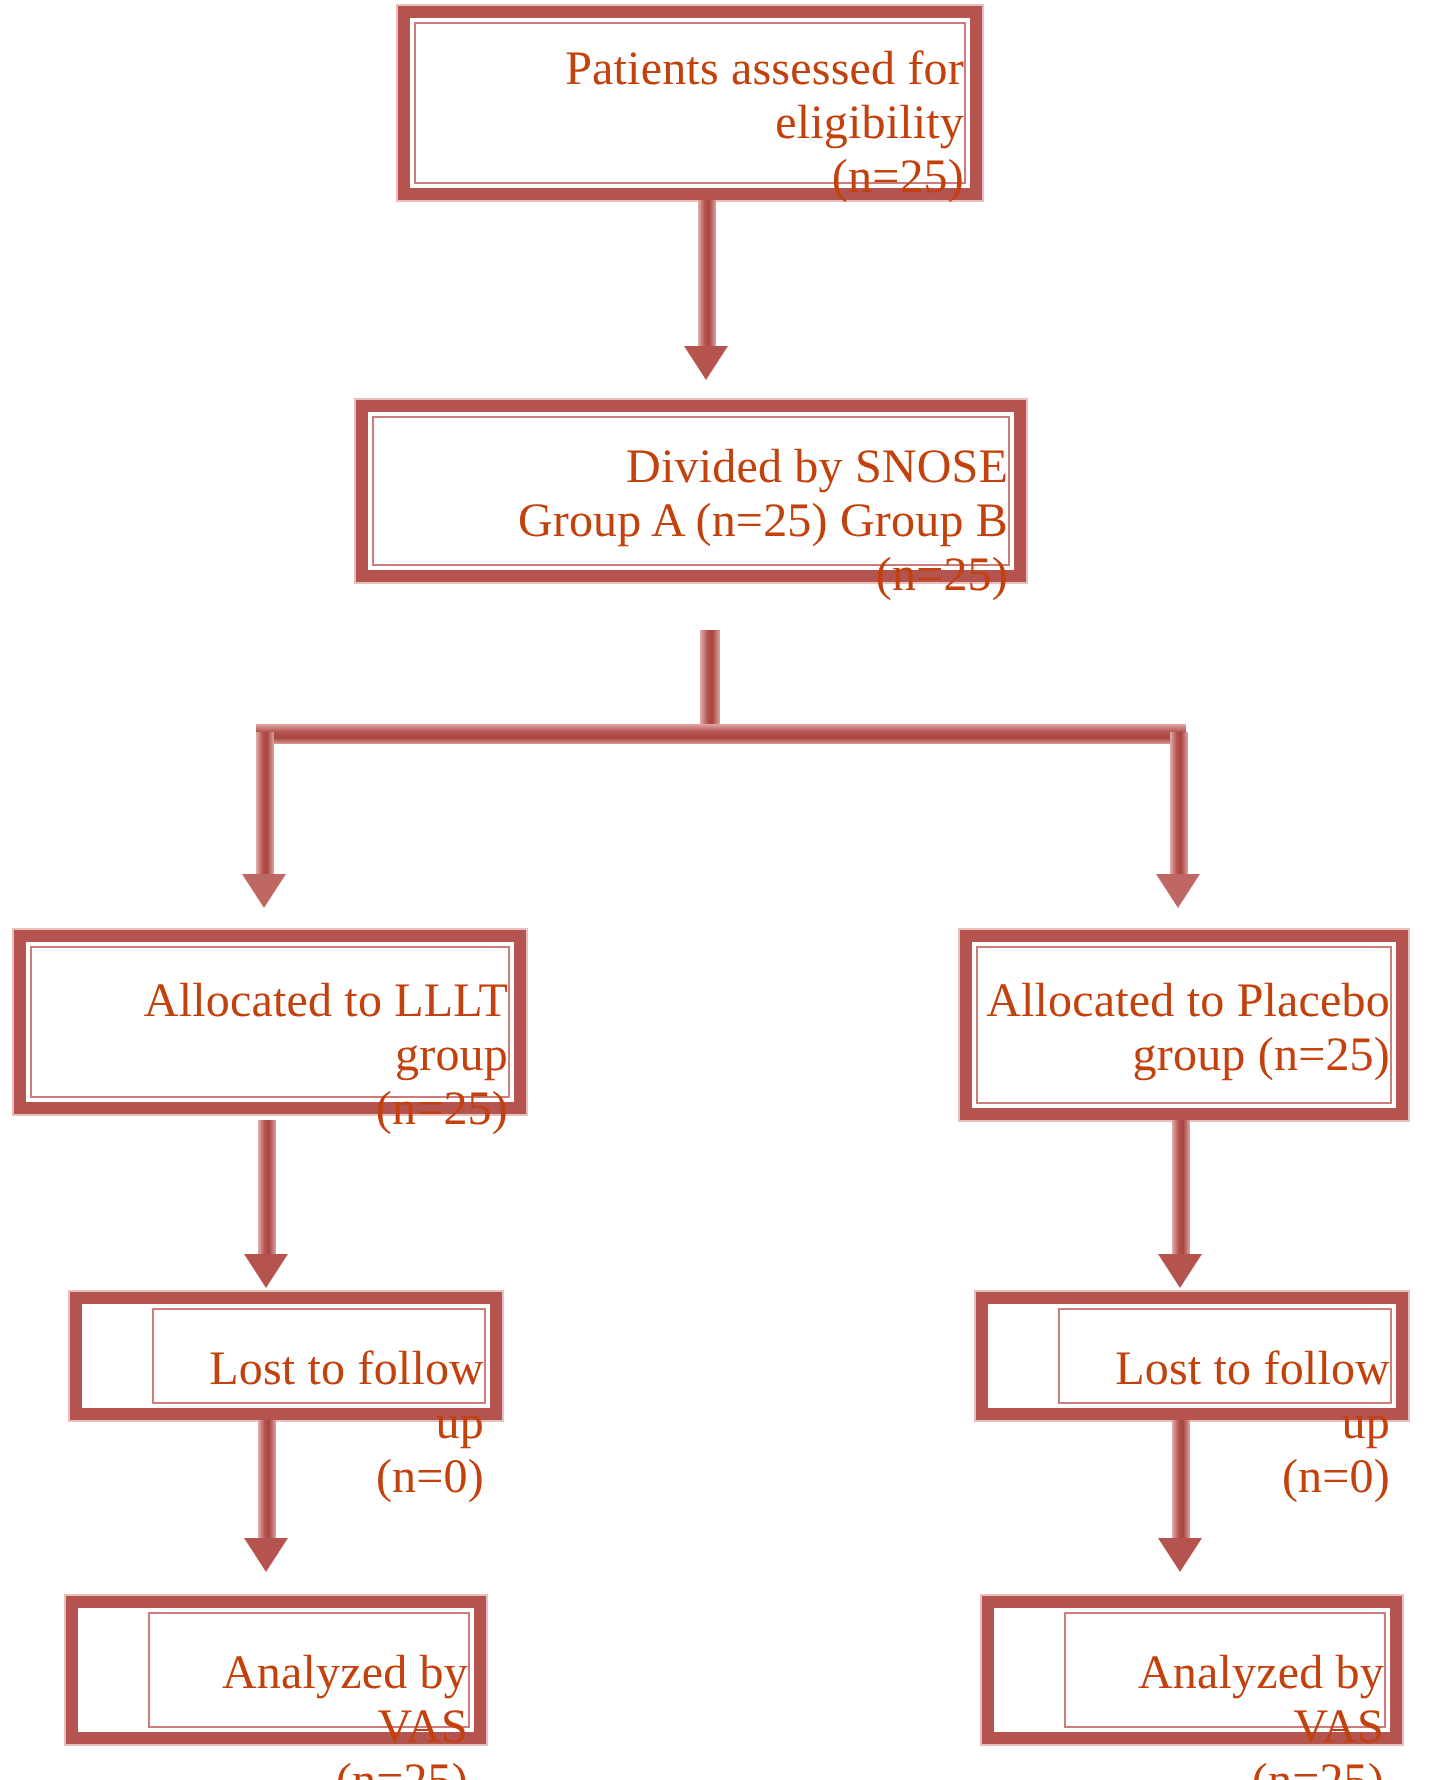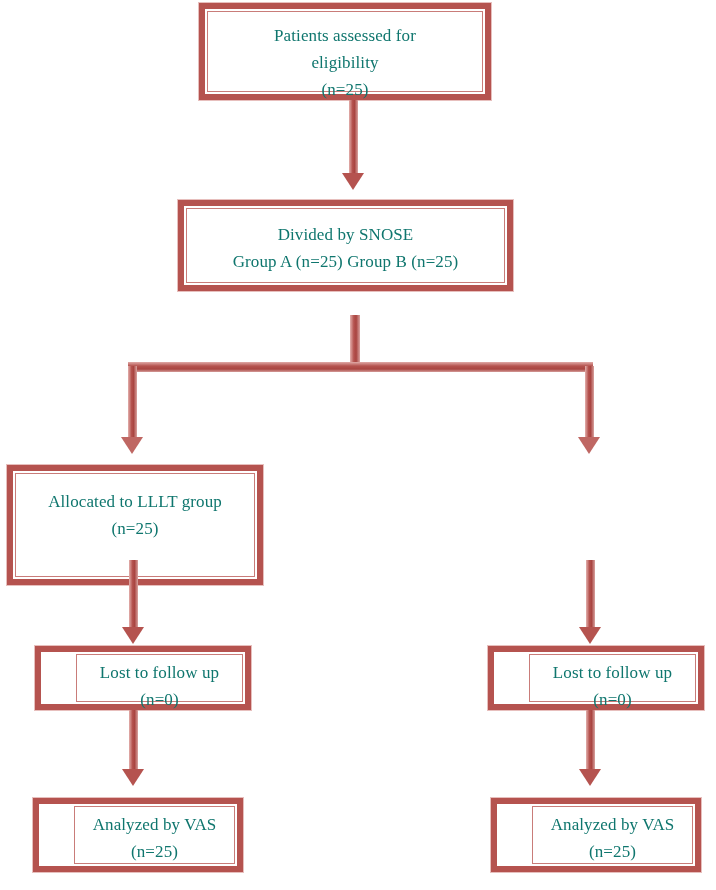--- a/index.html
+++ b/index.html
@@ -27,33 +27,33 @@
     border:1.5px solid #c97c79;
     background:#ffffff;
     box-sizing:border-box;
     display:flex;
     flex-direction:column;
     align-items:center;
     justify-content:flex-start;
   }
   .node .txt{
     width:100%;
-    text-align:center;
-    color:#0f766e;
-    font-size:17px;
+    text-align:right;
+    color:#c2410c;
+    font-size:24px;
     line-height:27px;
     letter-spacing:.1px;
     white-space:pre-line;
   }
 
   
   .pad-a .inner{padding-top:10px;}
   .pad-b .inner{padding-top:12px;}
   .pad-c .inner{padding-top:14px;}
-  .pad-d .inner{padding-top:4px;margin-left:33px;}
+  .pad-d .inner{padding-top:17px;margin-left:33px;}
 
   
   .shaft{
     position:absolute;
     background:linear-gradient(to right,#e3b0ad 0%,#b5534f 38%,#a94541 62%,#d9a3a0 100%);
   }
   .hbar{
     position:absolute;
     background:linear-gradient(to bottom,#e0aaa7 0%,#b5534f 40%,#a94541 70%,#d49b98 100%);
   }
@@ -92,27 +92,33 @@
   <div class="shaft" style="left:350px;top:315px;width:10px;height:50px;"></div>
 
   <div class="hbar" style="left:128px;top:362px;width:465px;height:10px;"></div>
 
   <div class="shaft" style="left:128px;top:366px;width:9px;height:72px;"></div>
   <div class="head lite" style="left:121px;top:437px;"></div>
 
   <div class="shaft" style="left:585px;top:366px;width:9px;height:72px;"></div>
   <div class="head lite" style="left:578px;top:437px;"></div>
 
-  <div class="node pad-c" style="left:7px;top:465px;width:256px;height:120px;">
+  <div class="node pad-c" style="left:7px;top:465px;width:256px;height:92px;">
     <div class="inner">
       <div class="txt">Allocated to LLLT group
 (n=25)</div>
     </div>
   </div>
 
+  <div class="node pad-c" style="left:480px;top:465px;width:224px;height:95px;">
+    <div class="inner">
+      <div class="txt">Allocated to Placebo
+group (n=25)</div>
+    </div>
+  </div>
 
   <div class="shaft" style="left:129px;top:560px;width:9px;height:68px;"></div>
   <div class="head" style="left:122px;top:627px;"></div>
 
   <div class="shaft" style="left:586px;top:560px;width:9px;height:68px;"></div>
   <div class="head" style="left:579px;top:627px;"></div>
 
   <div class="node pad-d" style="left:35px;top:646px;width:216px;height:64px;">
     <div class="inner">
       <div class="txt">Lost to follow up

